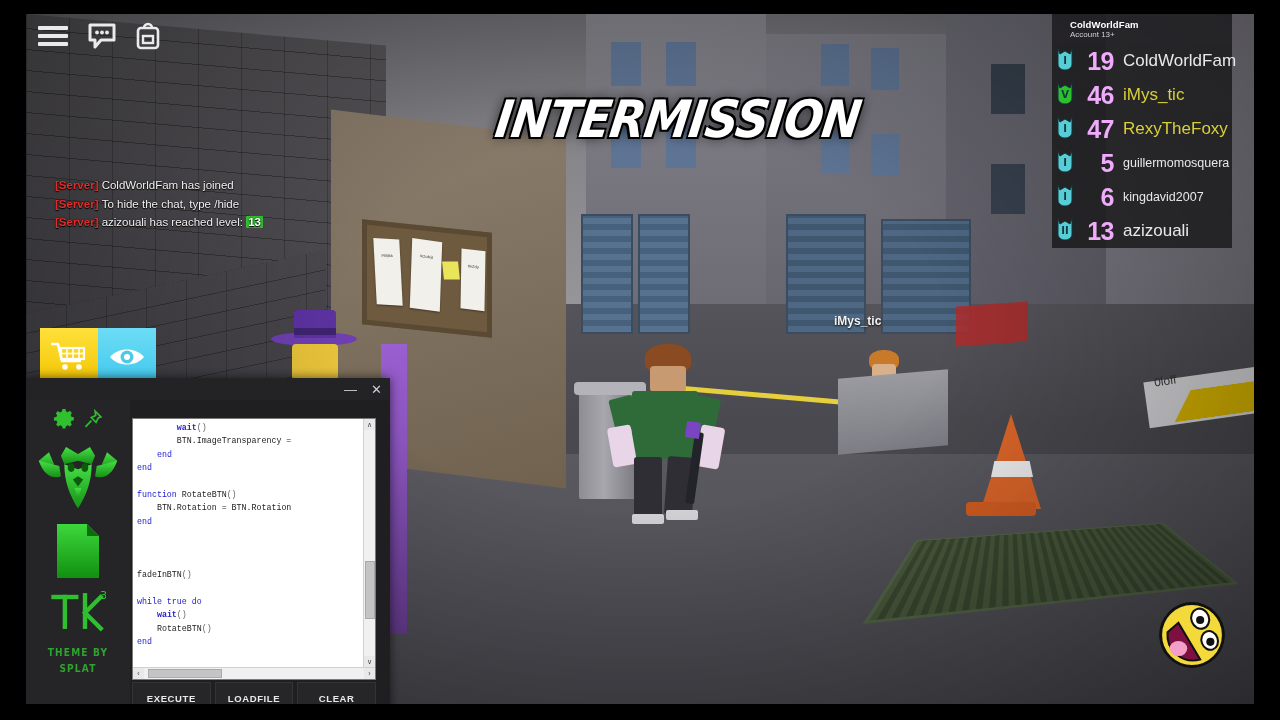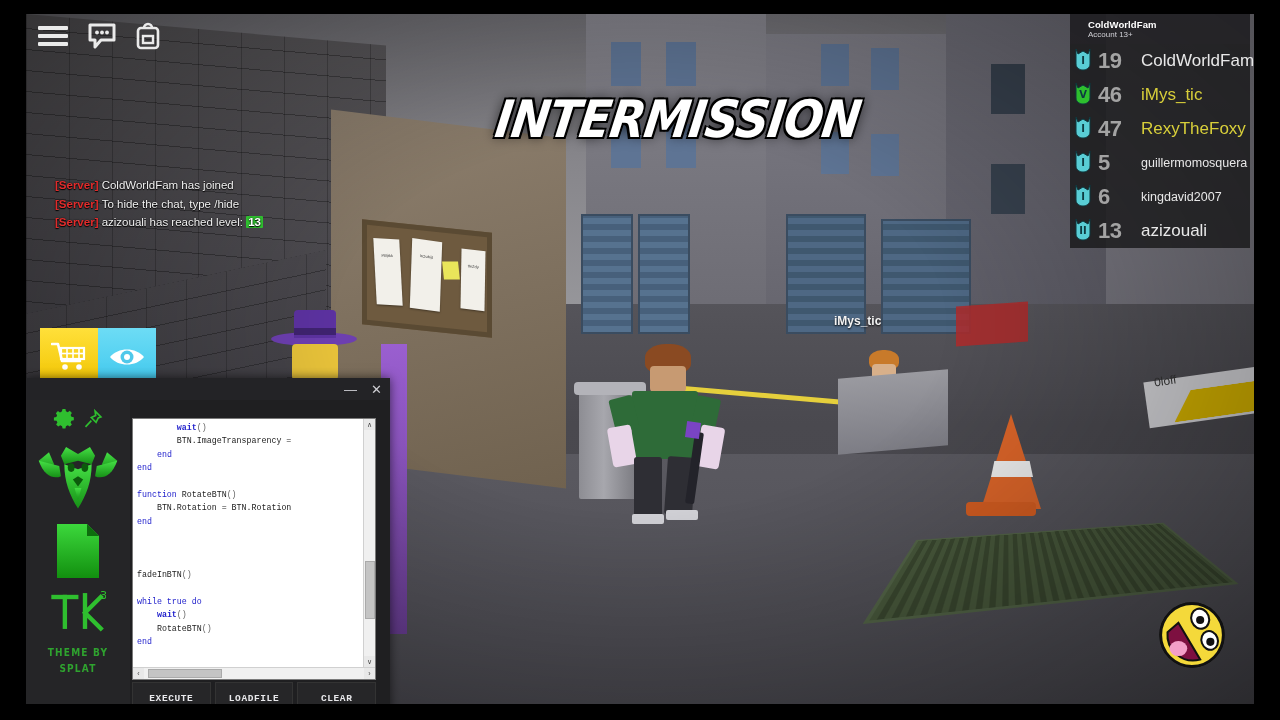--- a/index.html
+++ b/index.html
@@ -197,39 +197,39 @@
   }
   #sidebtns .sbtn {
     width:58px; height:58px; display:flex; align-items:center; justify-content:center;
     cursor:pointer;
   }
   #sidebtns .sbtn.shop { background:linear-gradient(180deg,#ffe03a,#f2c400); }
   #sidebtns .sbtn.eye  { background:linear-gradient(180deg,#6ddcf5,#3fc8ee); }
 
   
   #leaderboard {
-    position:absolute; right:30px; top:14px; width:180px; z-index:45;
+    position:absolute; right:48px; top:14px; width:180px; z-index:45;
     background:rgba(22,22,24,.80);
     font-family:"Liberation Sans", sans-serif;
   }
   #lb-head {
     padding:5px 8px 5px 18px;
     background:rgba(40,38,44,.35);
   }
   #lb-head .acct-name {
     color:#fff; font-size:9.5px; font-weight:bold; letter-spacing:.1px;
   }
   #lb-head .acct-sub { color:#cfcfd4; font-size:8px; }
   .lb-row {
     display:flex; align-items:center; height:34px; padding:0 6px 0 2px;
     gap:4px;
   }
   .lb-badge { width:22px; text-align:center; flex:0 0 22px; }
   .lb-score {
-    color:#a3a3a3; font-weight:bold; font-size:22px; width:34px; text-align:left;
+    color:#f0abfc; font-weight:bold; font-size:25px; width:34px; text-align:right;
     flex:0 0 34px; letter-spacing:-.5px;
   }
   .lb-name { color:#e8e8e8; margin-left:5px; white-space:nowrap; }
   .lb-name.big { font-size:17px; }
   .lb-name.sm  { font-size:12.5px; }
   .lb-name.gold { color:#d8cf3a; }
 
   
   .nametag {
     position:absolute; color:#f2f2f2; font-size:12px; font-weight:bold;
@@ -323,21 +323,21 @@
     height:100%; line-height:12px; cursor:pointer;
   }
   #hscroll .htrack { flex:1; position:relative; height:100%; }
   #hscroll .hthumb {
     position:absolute; left:4px; top:1px; width:74px; height:9px;
     background:#c4c4c4; border:1px solid #aaa;
   }
 
   #ex-btns {
     height:40px; flex:0 0 40px; display:flex; align-items:flex-start;
-    gap:4px; padding:2px 8px 6px 2px;font-family:Liberation Mono, monospace;
+    gap:4px; padding:2px 8px 6px 2px;
   }
   #ex-btns .ebtn {
     flex:1; height:32px; background:#262628; color:#e9e9ec;
     display:flex; align-items:center; justify-content:center;
     font-size:9.5px; font-weight:bold; letter-spacing:.6px; cursor:pointer;
     border:1px solid #333;
   }
 </style>
 </head>
 <body>

